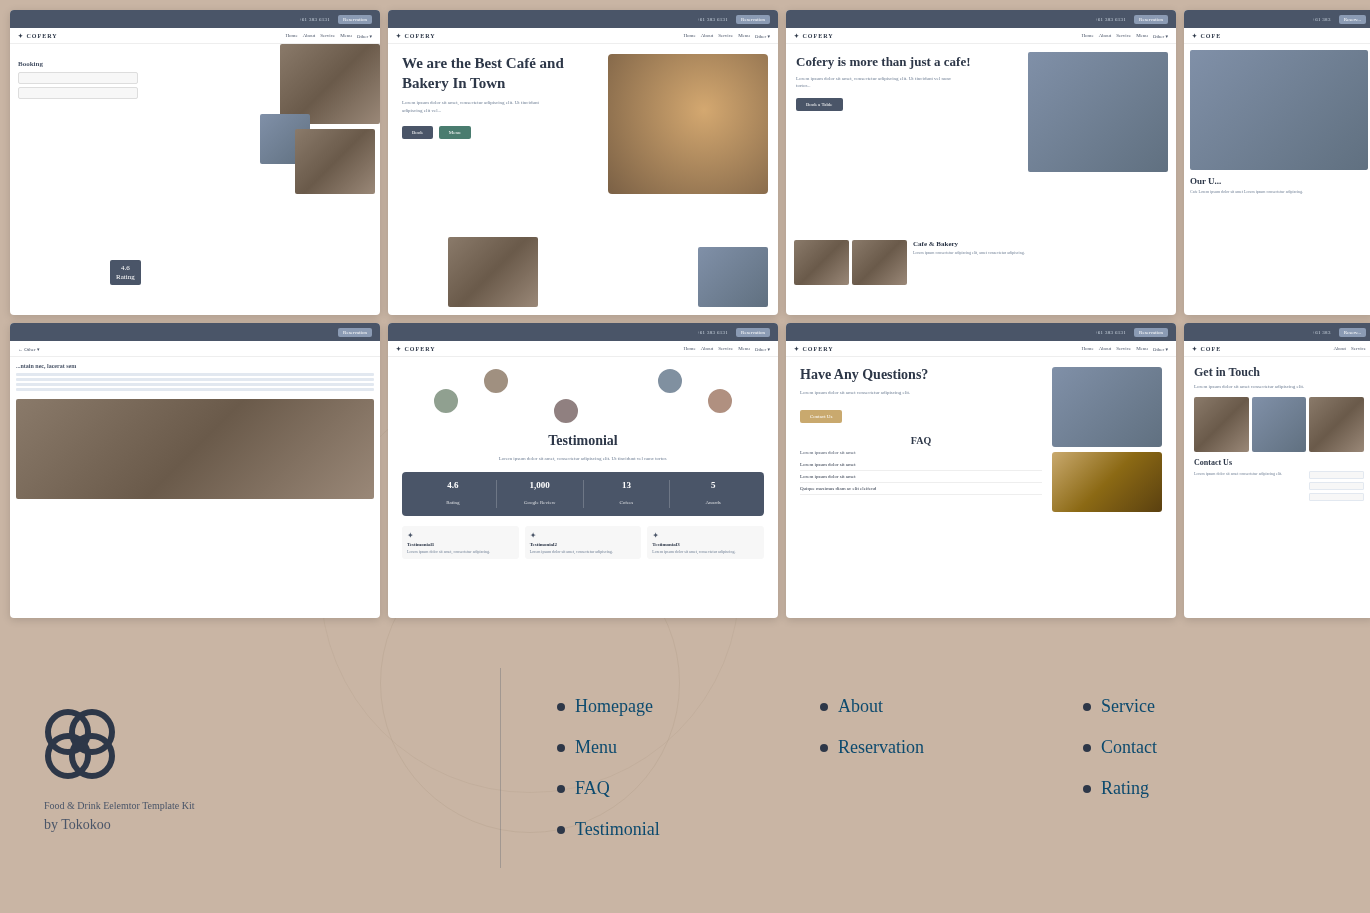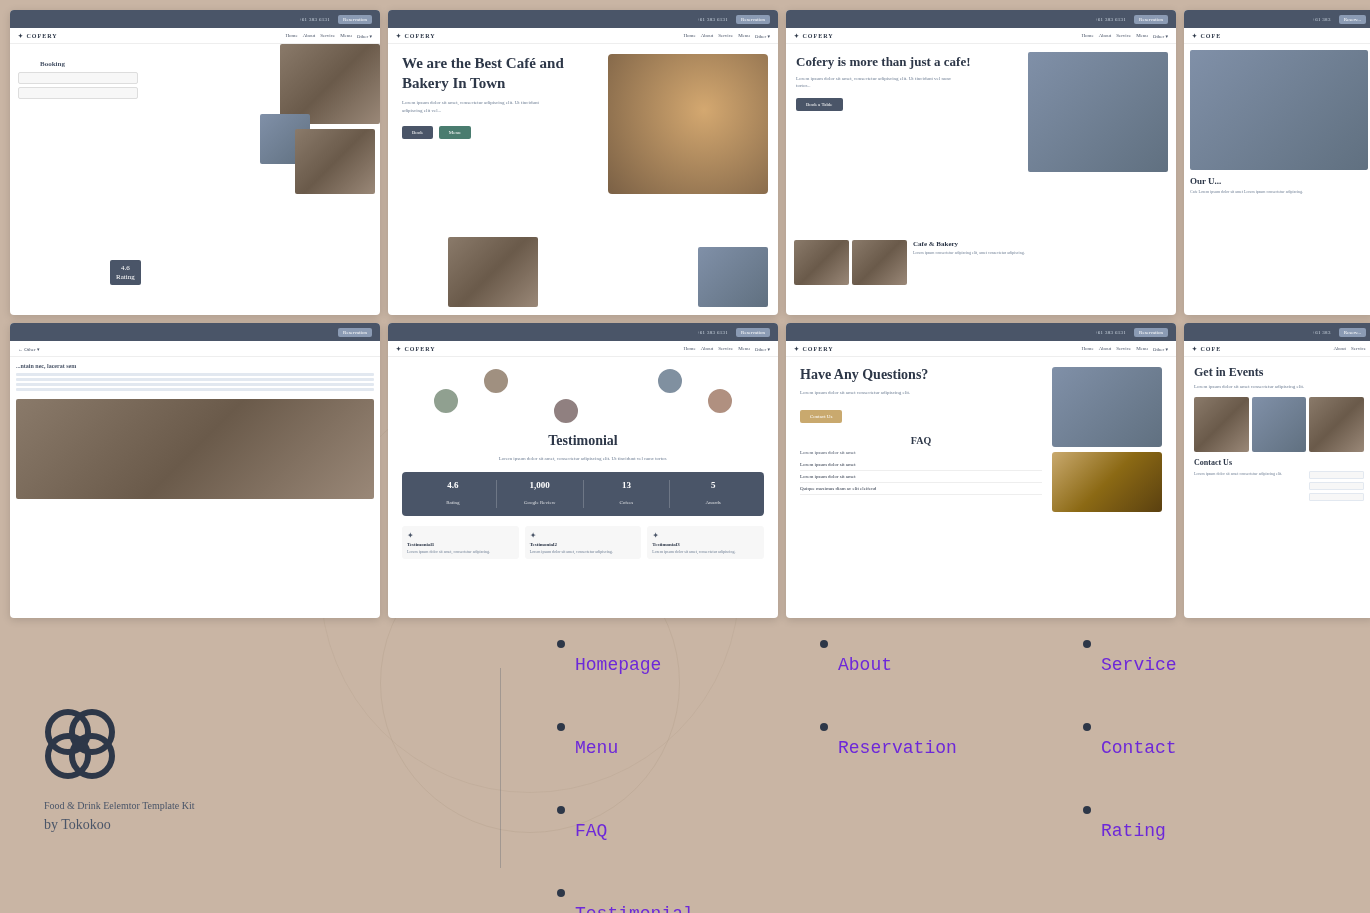--- a/index.html
+++ b/index.html
@@ -122,21 +122,20 @@
       margin-bottom: 6px;
     }
     .ss1-booking {
       margin-top: 8px;
     }
     .ss1-booking-label {
       font-size: 7px;
       color: #4a5568;
       font-weight: bold;
       margin-bottom: 4px;
-      margin-left: 22px;
     }
     .ss1-input {
       width: 120px;
       height: 12px;
       background: #f7f7f7;
       border: 1px solid #ddd;
       border-radius: 2px;
       margin-bottom: 3px;
     }
     .ss1-rating {
@@ -687,23 +686,22 @@
     .nav-dot {
       width: 8px;
       height: 8px;
       border-radius: 50%;
       background: #2d3748;
       flex-shrink: 0;
     }
 
     .nav-label {
       font-size: 18px;
-      color: #6d28d9;
-      font-family: Liberation Mono, monospace;
-      margin-top: 43px;
+      color: #0c4a6e;
+      font-family: Liberation Serif, serif;
     }
 
     
     .img-cafe-people {
       background: linear-gradient(135deg, #8a7a6a 0%, #6a5a4a 50%, #9a8878 100%);
     }
     .img-coffee {
       background: linear-gradient(135deg, #c9a96e 0%, #8b6914 50%, #5a4010 100%);
     }
     .img-people {
@@ -952,21 +950,21 @@
       <span class="ss-topbar-btn">Reserv...</span>
     </div>
     <div class="ss-nav">
       <span class="ss-logo">✦ COFE</span>
       <div class="ss-nav-links">
         <span class="ss-nav-link">About</span>
         <span class="ss-nav-link">Service</span>
       </div>
     </div>
     <div class="ss8-content">
-      <div class="ss8-title">Get in Events</div>
+      <div class="ss8-title">Get in Touch</div>
       <div class="ss8-desc">Lorem ipsum dolor sit amet consectetur adipiscing elit.</div>
       <div class="ss8-gallery">
         <div class="ss8-gimg img-cafe-people"></div>
         <div class="ss8-gimg2 img-people"></div>
         <div class="ss8-gimg3 img-cafe-people"></div>
       </div>
       <div class="ss8-contact-title">Contact Us</div>
       <div class="ss8-contact-row">
         <div class="ss8-contact-left">
           <div class="ss8-contact-desc">Lorem ipsum dolor sit amet consectetur adipiscing elit.</div>

